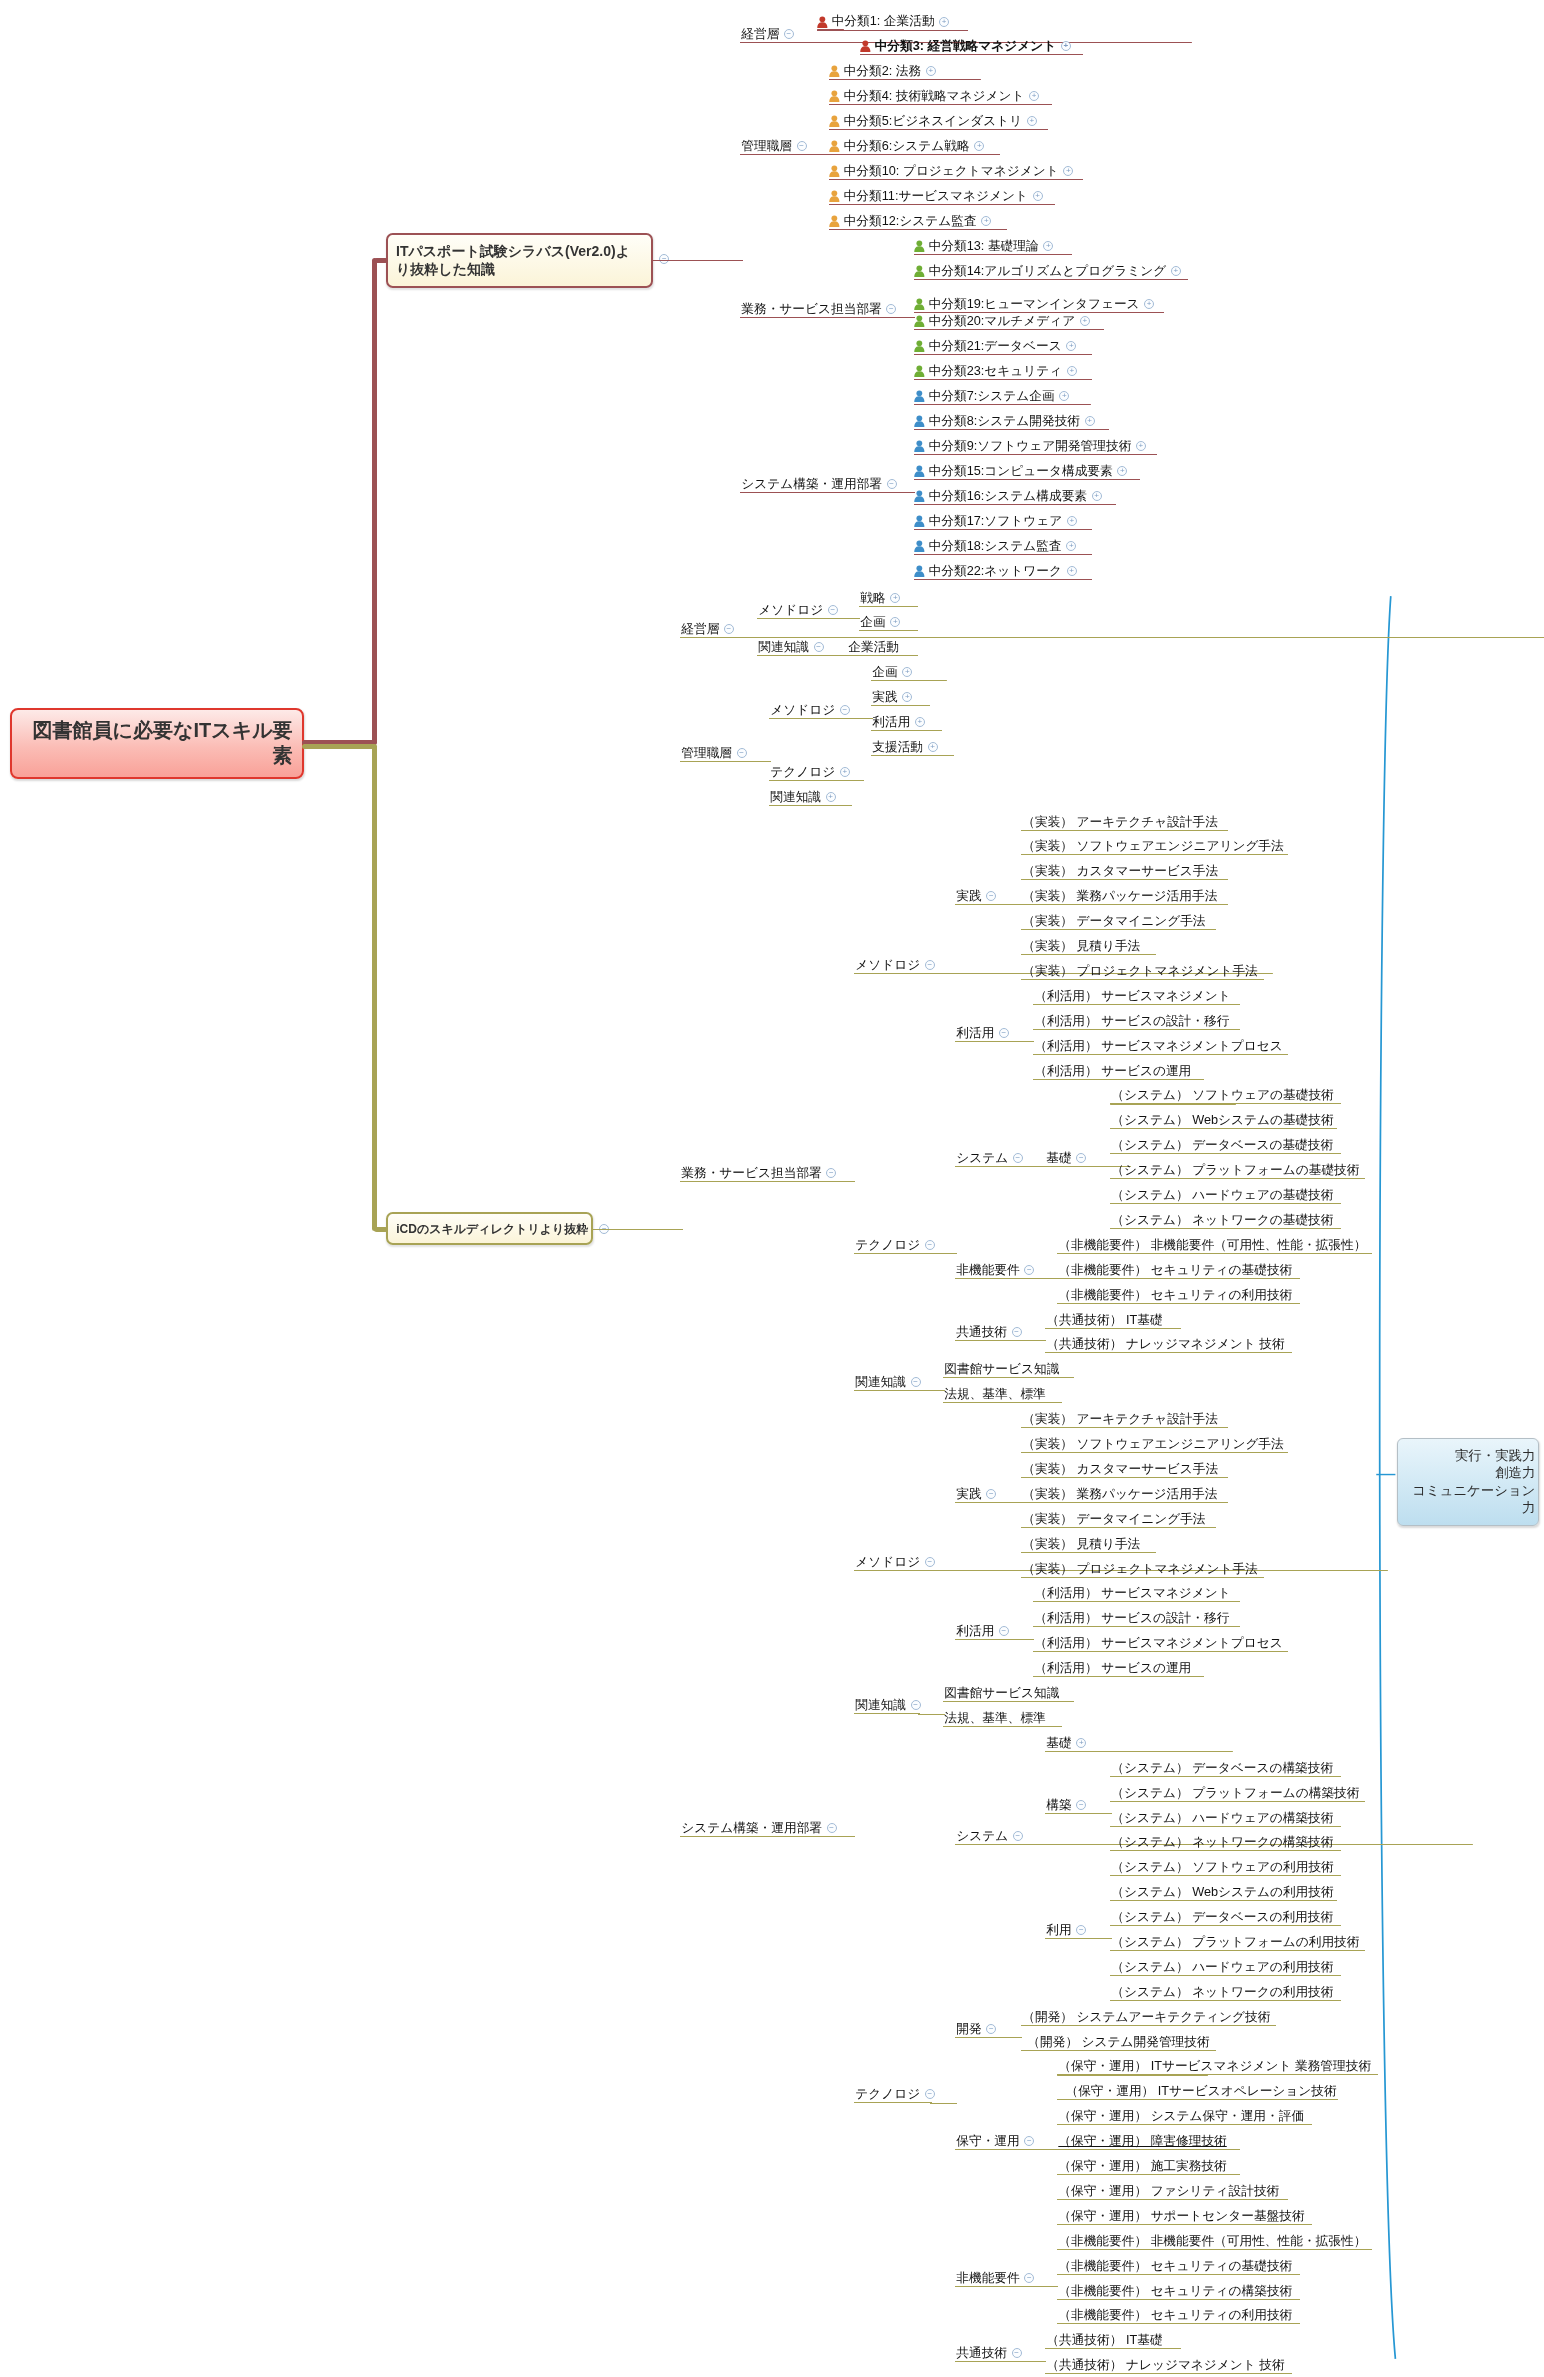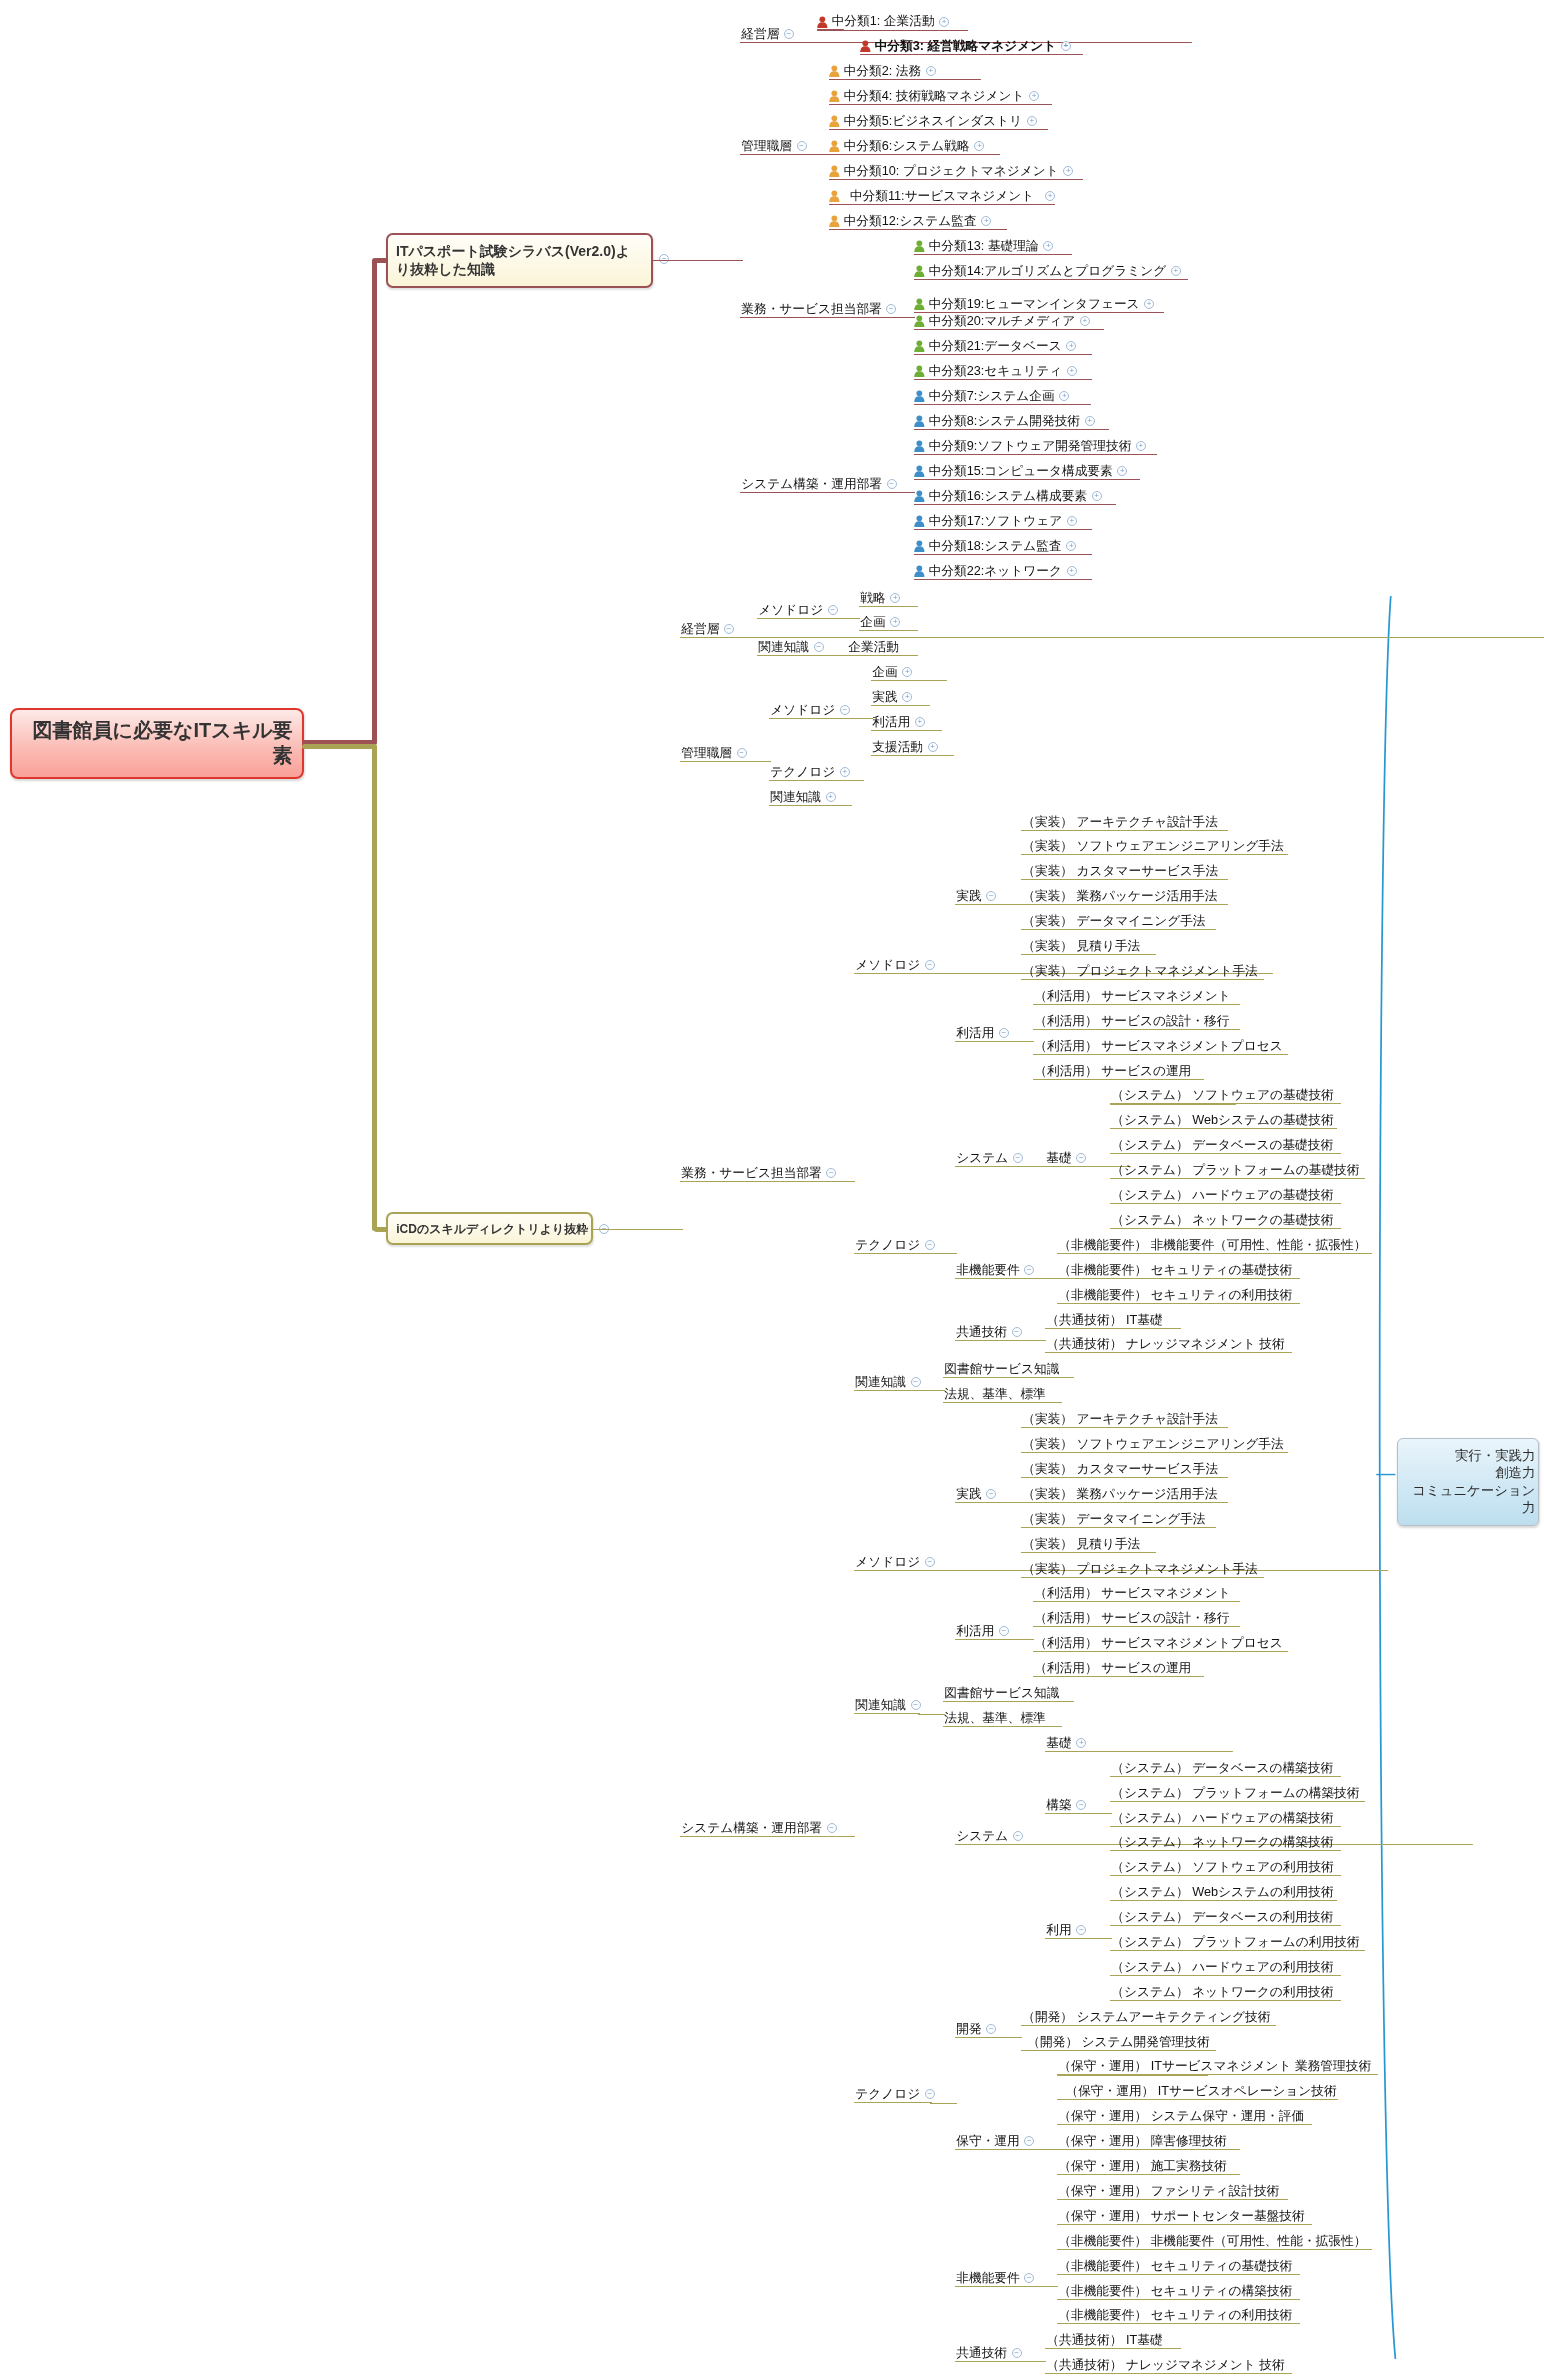--- a/index.html
+++ b/index.html
@@ -132,21 +132,21 @@
 <div class="node" style="left: 829px; top: 163px; width: 254px; border-bottom: 1.3px solid rgb(156, 81, 84);">
     <span class="picon">
       <svg width="10.7" height="12" viewBox="0 0 20 22">
         <circle cx="10" cy="6" r="5.4" fill="#e8a33d"></circle>
         <path d="M0.5,22 C0.5,13.5 5,11.3 10,11.3 C15,11.3 19.5,13.5 19.5,22 Z" fill="#e8a33d"></path>
       </svg>
     </span>
     <span class="lbl">中分類10: プロジェクトマネジメント</span>
     <span class="marker">+</span>
   </div>
-<div class="node" style="left: 829px; top: 188px; width: 226px; border-bottom: 1.3px solid rgb(156, 81, 84); justify-content: space-between;">
+<div class="node" style="left: 829px; top: 188px; width: 226px; border-bottom: 1.3px solid rgb(156, 81, 84);">
     <span class="picon">
       <svg width="10.7" height="12" viewBox="0 0 20 22">
         <circle cx="10" cy="6" r="5.4" fill="#e8a33d"></circle>
         <path d="M0.5,22 C0.5,13.5 5,11.3 10,11.3 C15,11.3 19.5,13.5 19.5,22 Z" fill="#e8a33d"></path>
       </svg>
     </span>
     <span class="lbl">中分類11:サービスマネジメント</span>
     <span class="marker">+</span>
   </div>
 <div class="node" style="left: 829px; top: 213px; width: 178px; border-bottom: 1.3px solid rgb(156, 81, 84);">
@@ -658,21 +658,21 @@
 <div class="vline" style="left: 1057px; top: 2075px; width: 151px; height: 1.3px; background: rgb(168, 163, 85);"></div>
 <div class="node" style="left: 1057px; top: 2058px; width: 321px; border-bottom: 1.3px solid rgb(168, 163, 85);">
     <span class="lbl">（保守・運用） ITサービスマネジメント 業務管理技術</span>
   </div>
 <div class="node" style="left: 1057px; top: 2083px; width: 281px; border-bottom: 1.3px solid rgb(168, 163, 85); justify-content: flex-end;">
     <span class="lbl">（保守・運用） ITサービスオペレーション技術</span>
   </div>
 <div class="node" style="left: 1057px; top: 2108px; width: 255px; border-bottom: 1.3px solid rgb(168, 163, 85);">
     <span class="lbl">（保守・運用） システム保守・運用・評価</span>
   </div>
-<div class="node" style="left: 1057px; top: 2133px; width: 183px; border-bottom: 1.3px solid rgb(168, 163, 85);">
+<div class="node" style="left: 1057px; top: 2133px; width: 183px; border-bottom: 1.3px solid rgb(168, 163, 85); text-decoration: underline;">
     <span class="lbl">（保守・運用） 障害修理技術</span>
   </div>
 <div class="node" style="left: 1057px; top: 2158px; width: 183px; border-bottom: 1.3px solid rgb(168, 163, 85);">
     <span class="lbl">（保守・運用） 施工実務技術</span>
   </div>
 <div class="node" style="left: 1057px; top: 2183px; width: 231px; border-bottom: 1.3px solid rgb(168, 163, 85);">
     <span class="lbl">（保守・運用） ファシリティ設計技術</span>
   </div>
 <div class="node" style="left: 1057px; top: 2208px; width: 255px; border-bottom: 1.3px solid rgb(168, 163, 85);">
     <span class="lbl">（保守・運用） サポートセンター基盤技術</span>

